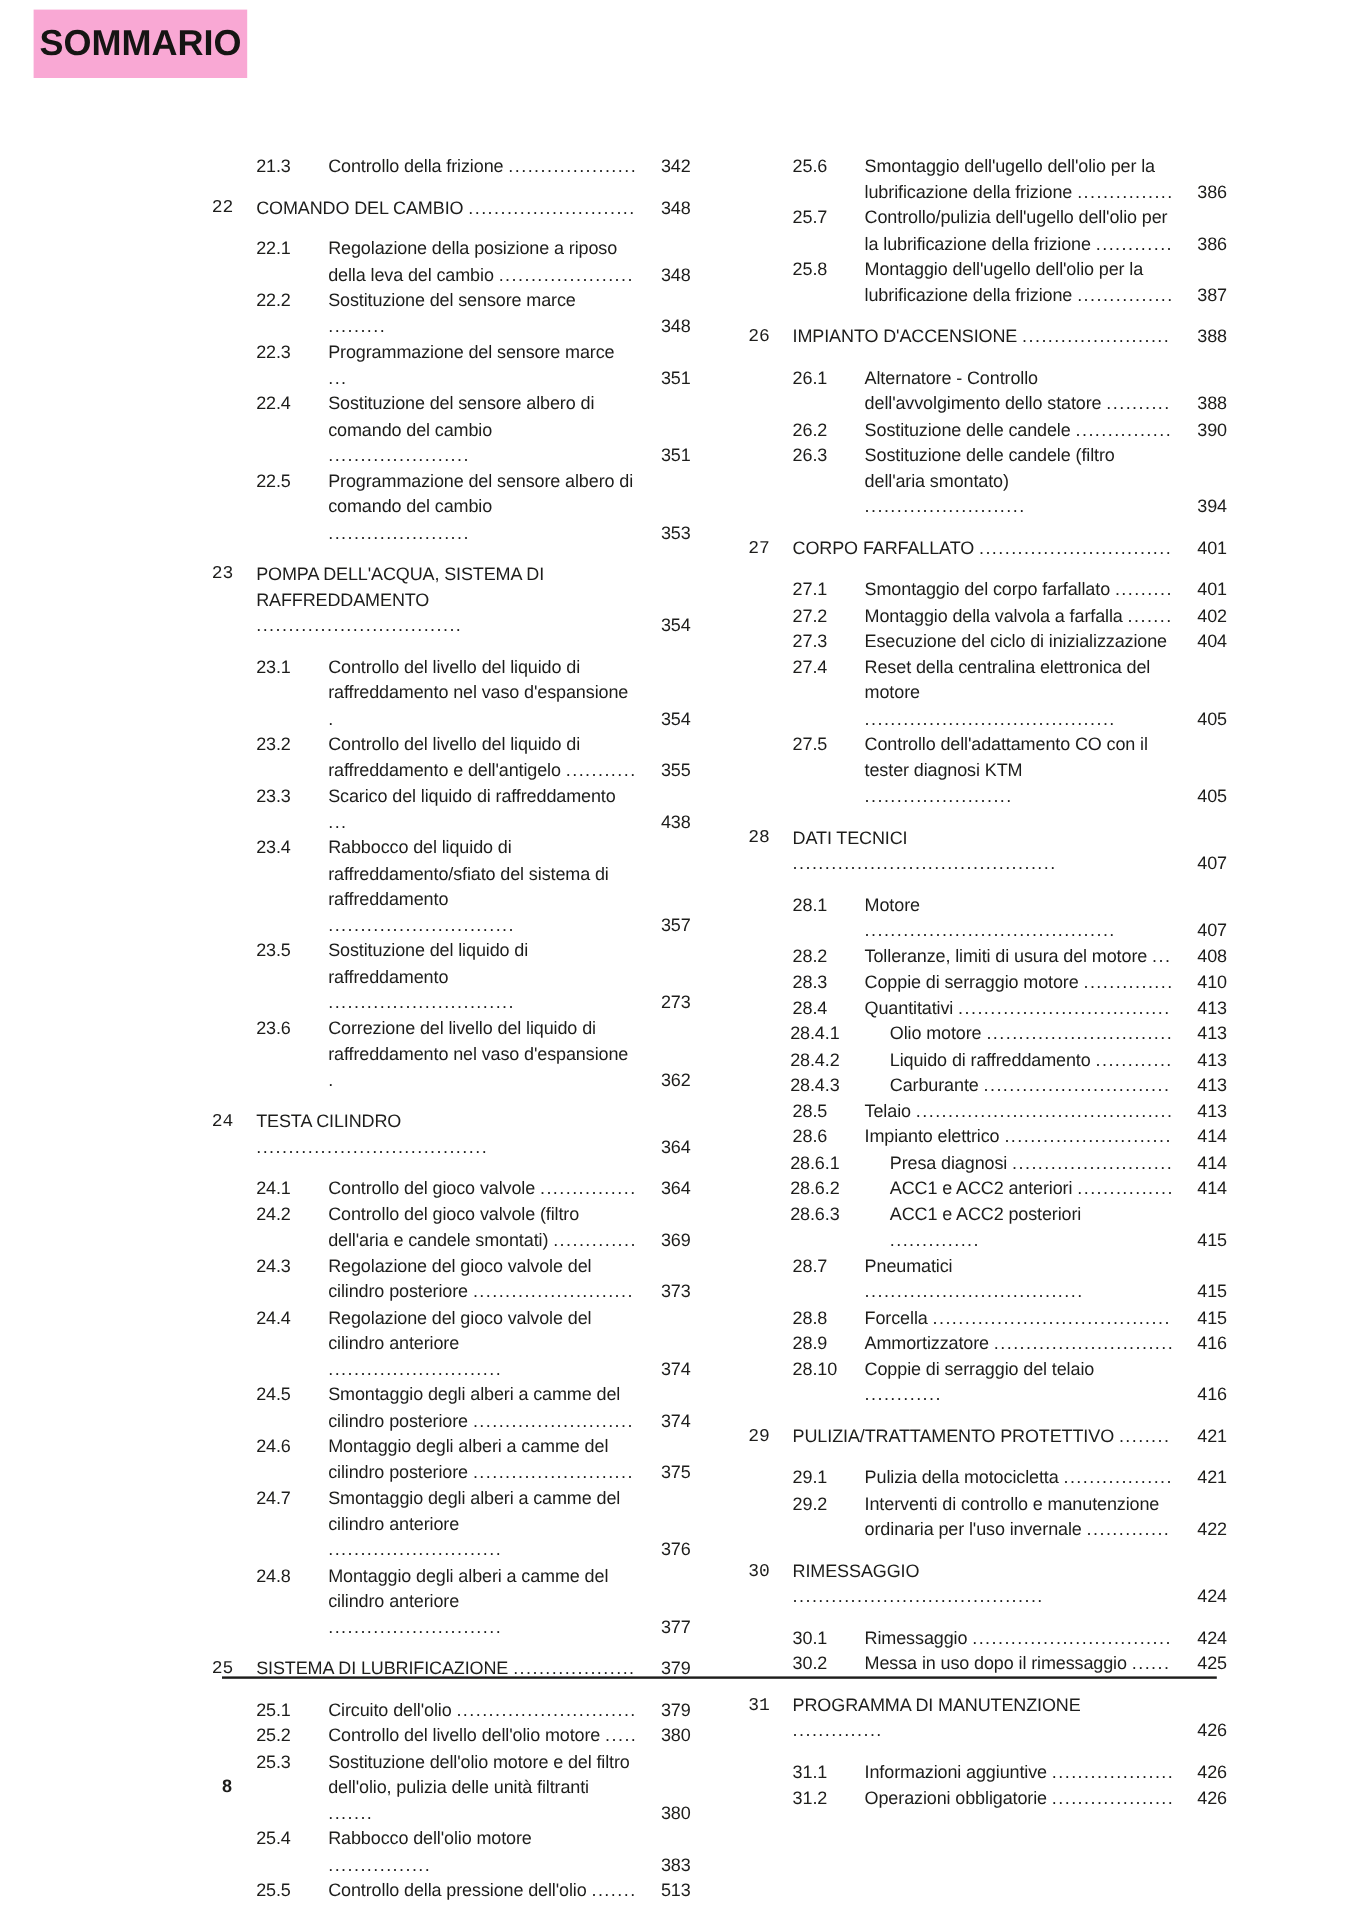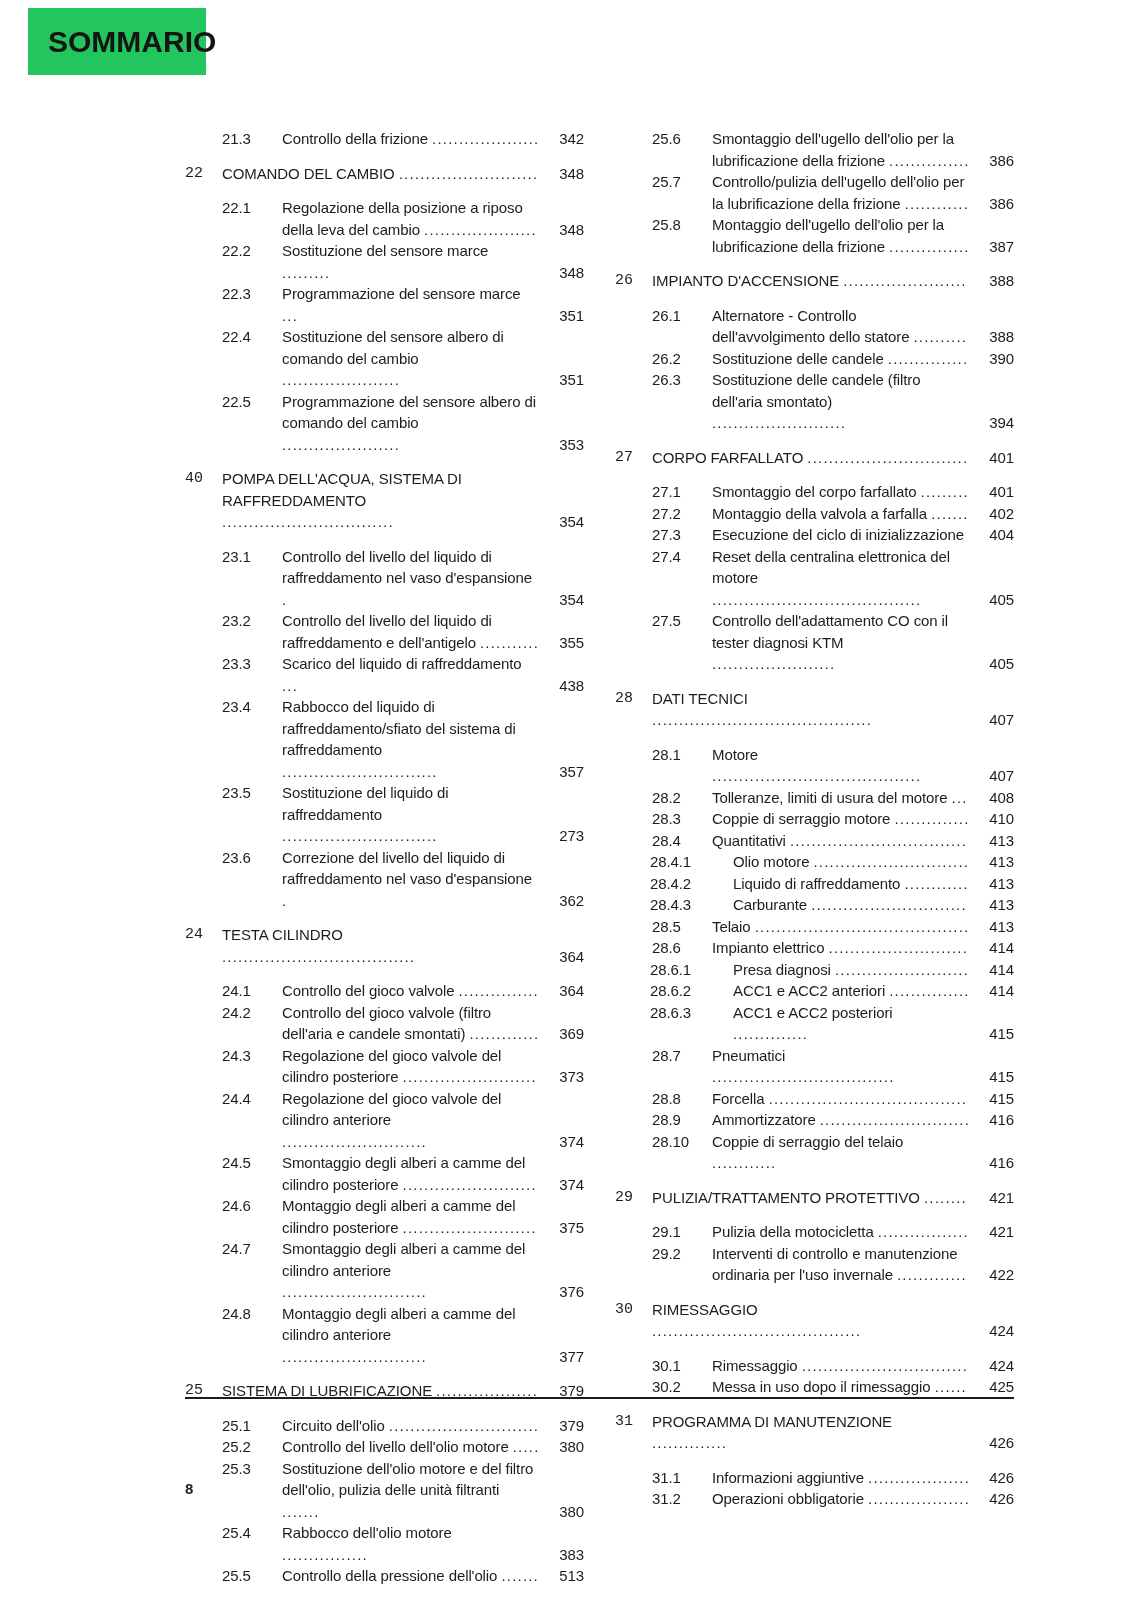--- a/index.html
+++ b/index.html
@@ -12,40 +12,41 @@
     height: 1600px;
     position: relative;
     font-family: "Liberation Sans", sans-serif;
     color: #1d1d1b;
   }
   .header-box {
     position: absolute;
     left: 28px;
     top: 8px;
     width: 178px;
-    height: 67px;
-    background: #22c55e;
+    height: 57px;
+    background: #f9a8d4;
     display: flex;
     align-items: center;
-    padding-left: 20px;
+    padding-left: 5px;
     box-sizing: border-box;
   }
   .header-title {
     font-size: 30px;
     font-weight: 700;
     color: #151513;
     letter-spacing: 0px;
   }
   .toc {
     position: absolute;
     left: 185px;
     top: 128px;
     width: 829px;
     display: flex;
-    gap: 31px;
+    gap: 48px;
+    justify-content: center;
   }
   .col {
     width: 399px;
     flex: 0 0 399px;
   }
   .entry {
     display: flex;
     align-items: stretch;
     font-size: 15px;
     line-height: 21.5px;
@@ -136,21 +137,21 @@
         <span class="num">22.4</span>
         <span class="body">Sostituzione del sensore albero di comando del cambio <span class="leader">......................</span></span>
         <span class="page">351</span>
       </div>
       <div class="entry level2">
         <span class="num">22.5</span>
         <span class="body">Programmazione del sensore albero di comando del cambio <span class="leader">......................</span></span>
         <span class="page">353</span>
       </div>
       <div class="entry level1">
-        <span class="num">40</span>
+        <span class="num">23</span>
         <span class="body">POMPA DELL'ACQUA, SISTEMA DI RAFFREDDAMENTO <span class="leader">................................</span></span>
         <span class="page">354</span>
       </div>
       <div class="entry level2">
         <span class="num">23.1</span>
         <span class="body">Controllo del livello del liquido di raffreddamento nel vaso d'espansione <span class="leader">.</span></span>
         <span class="page">354</span>
       </div>
       <div class="entry level2">
         <span class="num">23.2</span>

